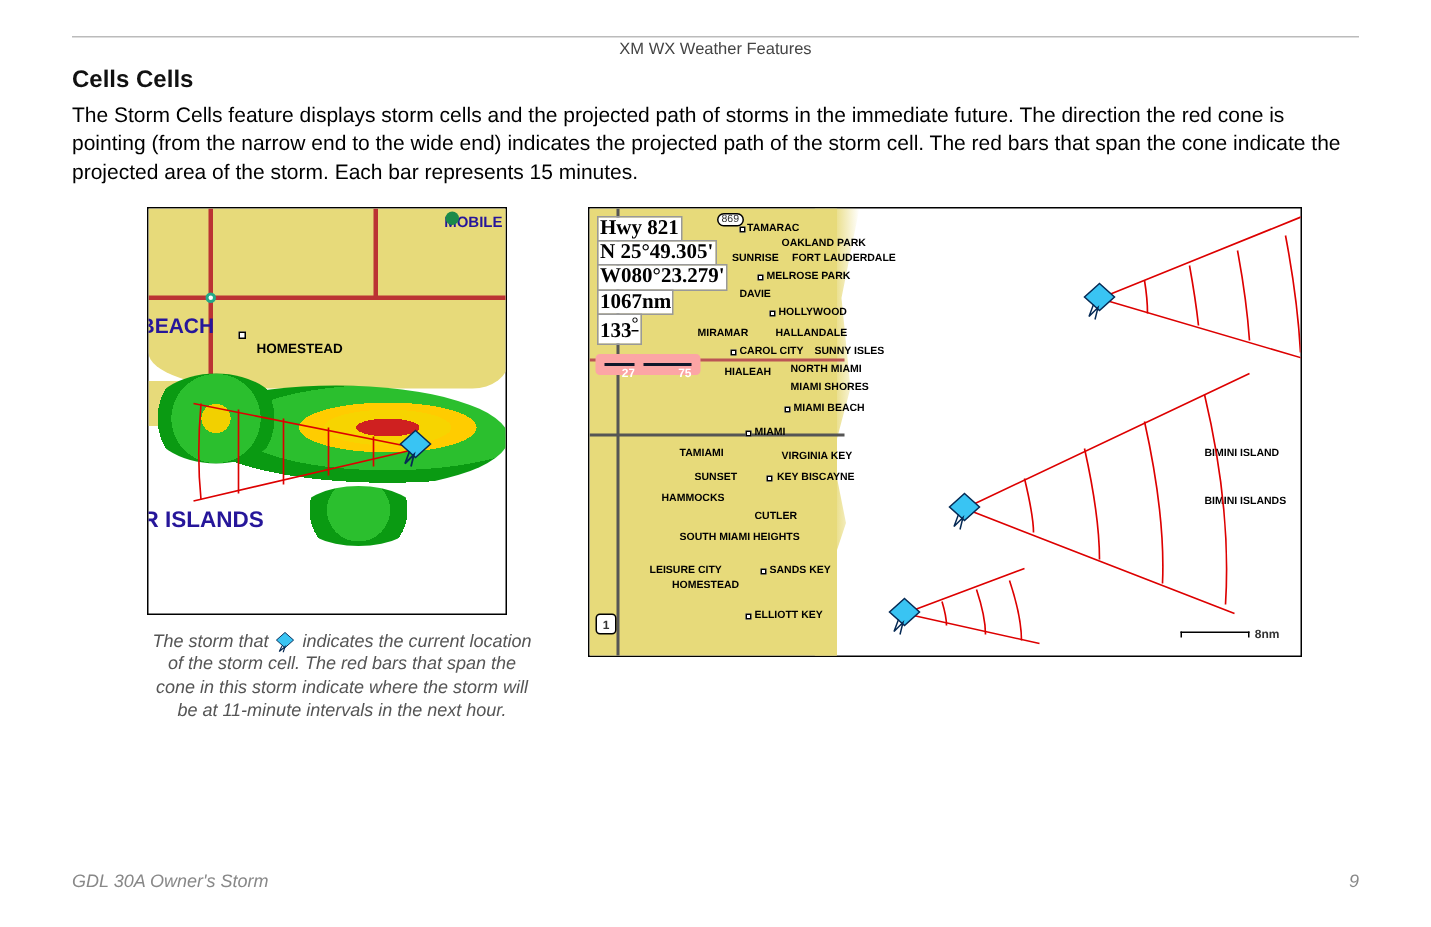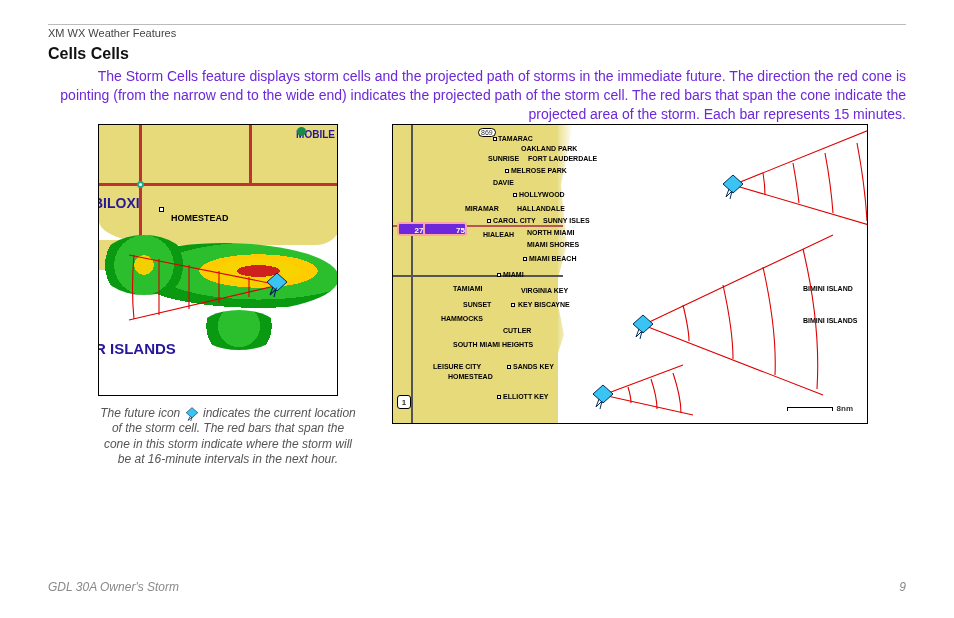--- a/index.html
+++ b/index.html
@@ -11,36 +11,36 @@
     position: relative;
     padding: 24px 48px 40px 48px;
     color: #333;
   }
   .hr-top {
     border: none;
     border-top: 1px solid #bbb;
     margin-bottom: 2px;
   }
   .header-right {
-    text-align: left;
+    text-align: center;
     font-size: 11px;
     color: #444;
     margin-bottom: 6px;
   }
   .section-title {
     font-size: 16px;
     font-weight: bold;
     color: #111;
     margin-bottom: 4px;
   }
   .body-text {
     font-size: 14px;
     line-height: 1.35;
-    color: #6d28d9;
-    text-align: right;
+    color: #000000;
+    margin-bottom: 14px;
   }
   .figures {
     display: flex;
     gap: 34px;
     align-items: flex-start;
   }
   .fig-left-wrap {
     width: 260px;
     margin-left: 50px;
   }
@@ -74,21 +74,21 @@
     justify-content: space-between;
     font-size: 12px;
     font-style: italic;
     color: #888;
   }
   
   .land { position: absolute; background: #e7da7a; }
   .map-label { position: absolute; font-weight: bold; font-family: Arial, sans-serif; color: #26169a; }
   .city-label { position: absolute; font-size: 8px; font-weight: bold; color: #000; }
   .road { position: absolute; background: #b33; }
-  .shield { position: absolute; width: 44px; height: 14px; background: #6d28d9; border-radius: 3px; border: 2px solid #fca5a5; color: #fff; font-size: 8px; font-weight: bold; text-align: center; line-height: 14px; }
+  .shield { position: absolute; width: 44px; height: 14px; background: #0f172a; border-radius: 3px; border: 6px solid #fca5a5; color: #fff; font-size: 8px; font-weight: bold; text-align: center; line-height: 14px; }
   .radar-blob { position: absolute; border-radius: 50%; }
   .cone-line { stroke: #d00; stroke-width: 1.1; fill: none; }
   .storm-icon { width: 16px; height: 14px; }
   .storm-diamond { fill: #39c4f3; stroke: #062a55; stroke-width: 1; }
   
   .coast { position: absolute; background: #e7da7a; }
   .databox {
     position: absolute; top: 6px; left: 6px;
     font-family: "Times New Roman", serif;
     font-size: 14px; font-weight: bold; line-height: 1.1;
@@ -115,24 +115,24 @@
     <div class="fig fig-left">
 
       <div class="land" style="left:0; top:0; width:240px; height:120px; border-bottom-left-radius: 30% 20%; border-bottom-right-radius: 10% 15%;"></div>
       <div class="land" style="left:0; top:115px; width:60px; height:30px; border-radius: 0 40% 60% 0;"></div>
 
       <div class="road" style="left:40px; top:0; width:3px; height:120px;"></div>
       <div class="road" style="left:0; top:58px; width:240px; height:3px;"></div>
       <div class="road" style="left:150px; top:0; width:3px; height:60px;"></div>
 
       <span class="map-label" style="top:4px; right:2px; font-size:10px;">MOBILE</span>
-      <span class="map-label" style="top:70px; left:-6px; font-size:14px;">BILOXI</span>
+      <span class="map-label" style="top:70px; left:-6px; font-size:14px;">BEACH</span>
       <span class="city-label" style="top:88px; left:72px; font-size:9px;">HOMESTEAD</span>
       <span class="map-label" style="top:128px; left:30px; font-size:12px; letter-spacing:1px;">PETIT BOIS ISLAND</span>
-      <span class="map-label" style="bottom:38px; left:-4px; font-size:15px;">R ISLANDS</span>
+      <span class="map-label" style="bottom:54px; left:-4px; font-size:15px;">R ISLANDS</span>
 
       <div style="position:absolute; top:56px; left:38px; width:7px; height:7px; background:#fff; border:2px solid #2a8; border-radius:50%;"></div>
       <div style="position:absolute; top:2px; left:198px; width:9px; height:9px; background:#1a8a4a; border-radius:50%;"></div>
       <div style="position:absolute; top:82px; left:60px; width:5px; height:5px; background:#fff; border:1px solid #000;"></div>
 
       <div class="land" style="top:136px; left:30px; width:40px; height:8px; border-radius:50%;"></div>
       <div class="land" style="top:138px; left:82px; width:44px; height:8px; border-radius:50%;"></div>
       <div class="land" style="top:134px; left:138px; width:56px; height:10px; border-radius:50%;"></div>
 
       <div class="radar-blob" style="top:118px; left:10px; width:230px; height:70px; background:radial-gradient(ellipse at 65% 40%, #cf2020 0 10%, #f7d400 10% 20%, #ffcc00 20% 28%, #2bbf2e 28% 48%, #0a9a12 48% 62%, transparent 62%);"></div>
@@ -144,43 +144,50 @@
         <path class="cone-line" d="M140 32 Q140 48 140 52 M110 26 Q110 48 110 58 M80 20 Q80 48 80 64 M50 14 Q50 48 50 70 M25 10 Q22 45 25 74"></path>
 
         <g transform="translate(158,28)">
           <polygon class="storm-diamond" points="10,0 20,9 10,18 0,9"></polygon>
           <path d="M6 14 L3 22 L9 16 L7 24" stroke="#062a55" stroke-width="1.2" fill="none"></path>
         </g>
       </svg>
     </div>
 
     <div class="caption">
-      <span>The future icon </span>
+      <span>The storm that </span>
       <svg class="storm-icon storm-icon-inline" viewBox="0 0 20 22">
         <polygon class="storm-diamond" points="10,1 19,9 10,17 1,9"></polygon>
         <path d="M7 15 L4 21 L10 16 L8 22" stroke="#062a55" stroke-width="1.2" fill="none"></path>
       </svg>
-      <span> indicates the current location of the storm cell. The red bars that span the cone in this storm indicate where the storm will be at 16-minute intervals in the next hour.</span>
+      <span> indicates the current location of the storm cell. The red bars that span the cone in this storm indicate where the storm will be at 11-minute intervals in the next hour.</span>
     </div>
   </div>
 
   <div class="fig fig-right">
 
     <div class="coast" style="left:0; top:0; width:165px; height:300px;"></div>
     <div style="position:absolute; left:150px; top:0; width:30px; height:300px; background:linear-gradient(90deg,#e7da7a 0 40%, transparent 100%); clip-path: polygon(0 0, 100% 0, 60% 20%, 80% 40%, 40% 55%, 70% 70%, 20% 85%, 50% 100%, 0 100%);"></div>
 
     <div class="road" style="left:18px; top:0; width:2px; height:300px; background:#555;"></div>
     <div class="road" style="left:0; top:150px; width:170px; height:2px; background:#555;"></div>
     <div class="road" style="left:0; top:100px; width:170px; height:2px; background:#b55;"></div>
 
     <div style="position:absolute; top:3px; left:85px; font-size:7px; border:1px solid #000; border-radius:6px; padding:0 2px; background:#fff;">869</div>
     <div class="shield" style="top:97px; left:4px;">27</div>
     <div class="shield" style="top:97px; left:30px;text-align:right;">75</div>
     <div style="position:absolute; top:270px; left:4px; width:14px; height:14px; background:#fff; border:1px solid #000; border-radius:3px; font-size:8px; font-weight:bold; text-align:center; line-height:14px;">1</div>
 
+    <div class="databox">
+      <span>Hwy 821</span><br>
+      <span>N 25°49.305'</span><br>
+      <span>W080°23.279'</span><br>
+      <span>1067nm</span><br>
+      <span><b>133</b><sup style="text-decoration:underline;">°</sup></span>
+    </div>
 
     <div class="tiny-city" style="top:10px; left:105px;">TAMARAC</div>
     <div class="tiny-city" style="top:20px; left:128px;">OAKLAND PARK</div>
     <div class="tiny-city" style="top:30px; left:95px;">SUNRISE</div>
     <div class="tiny-city" style="top:30px; left:135px;">FORT LAUDERDALE</div>
     <div class="tiny-city" style="top:42px; left:118px;">MELROSE PARK</div>
     <div class="tiny-city" style="top:54px; left:100px;">DAVIE</div>
     <div class="tiny-city" style="top:66px; left:126px;">HOLLYWOOD</div>
     <div class="tiny-city" style="top:80px; left:72px;">MIRAMAR</div>
     <div class="tiny-city" style="top:80px; left:124px;">HALLANDALE</div>

